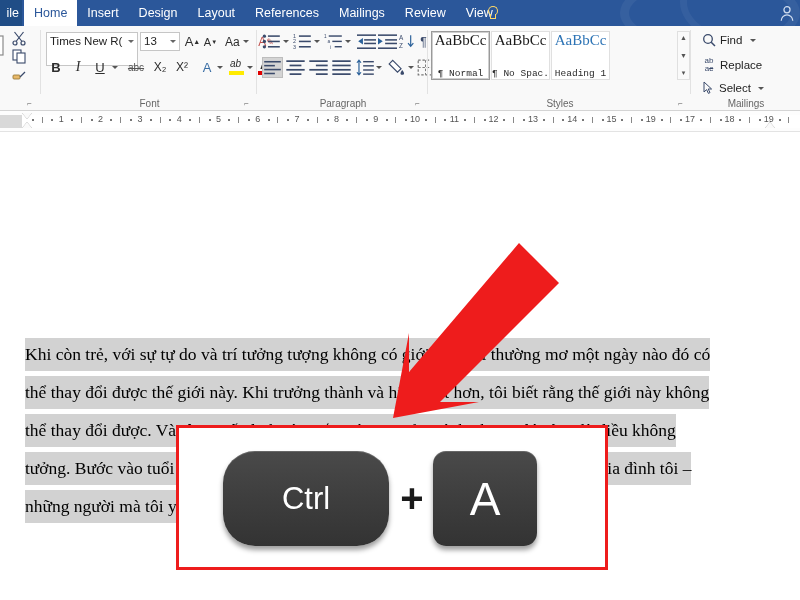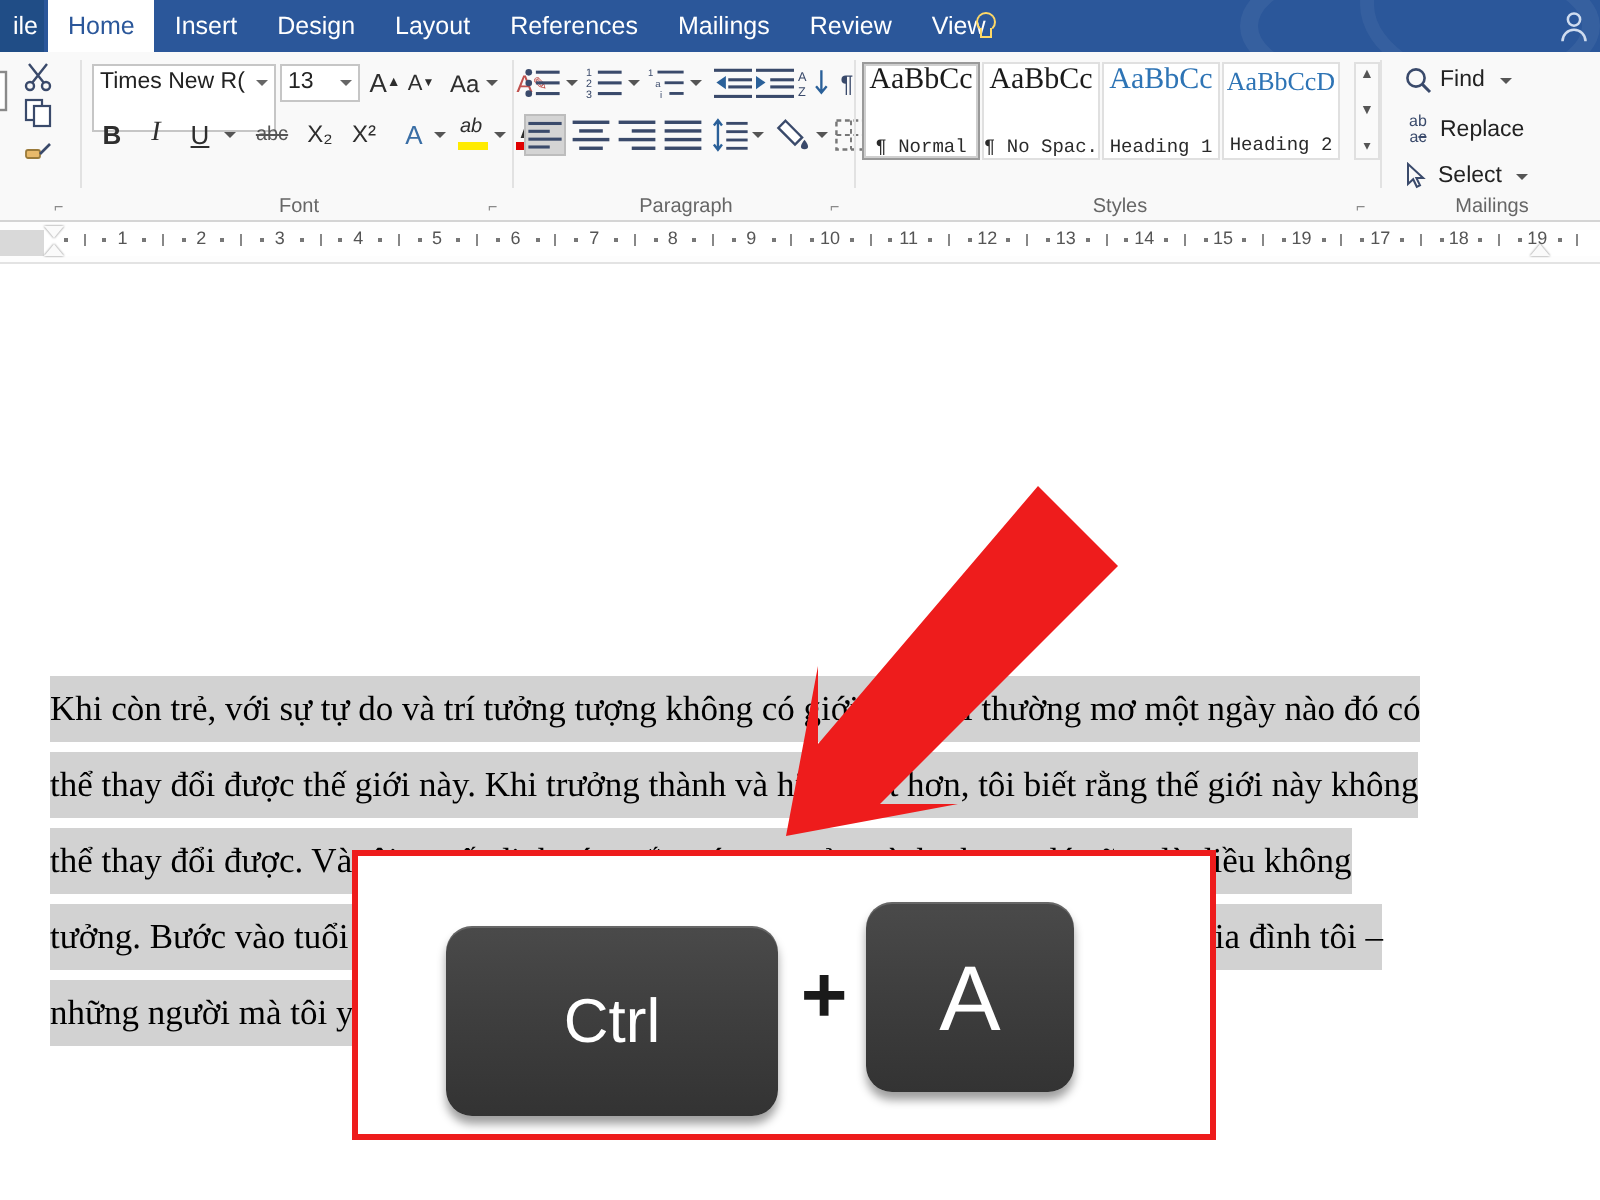--- a/index.html
+++ b/index.html
@@ -203,21 +203,21 @@
     position:absolute; left:176px; top:425px; width:432px; height:145px;
     border:3px solid #ee1c1c; background:#ffffff;
   }
   .key{
     position:absolute; border-radius:13px;
     background:linear-gradient(180deg,#4a4a4a 0%,#3f3f3f 45%,#333333 100%);
     box-shadow:0 4px 5px rgba(0,0,0,.38), inset 0 1px 0 rgba(255,255,255,.16);
     display:flex; align-items:center; justify-content:center;
     color:#ffffff;
   }
-  #key-ctrl{ left:44px; top:35px; width:166px; height:95px; font-size:31px; }
+  #key-ctrl{ left:44px; top:23px; width:166px; height:95px; font-size:31px;border-radius:32px; }
   #key-a{ left:254px; top:23px; width:104px; height:95px; font-size:46px; }
   .pluskey{
     position:absolute; left:219px; top:48px; width:28px; height:44px;
     color:#1a1a1a; font-size:40px; font-weight:bold; line-height:44px; text-align:center;
   }
 </style>
 </head>
 <body>
 
 <div class="titlebar">
@@ -471,24 +471,20 @@
       <div class="sp-aa">AaBbCc</div>
       <div class="sp-name">¶ Normal</div>
     </div>
     <div class="stylebox" style="left:62px;">
       <div class="sp-aa">AaBbCc</div>
       <div class="sp-name">¶ No Spac...</div>
     </div>
     <div class="stylebox" style="left:122px;">
       <div class="sp-aa blue">AaBbCc</div>
       <div class="sp-name">Heading 1</div>
-    </div>
-    <div class="stylebox" style="left:182px;">
-      <div class="sp-aa blue2">AaBbCcD</div>
-      <div class="sp-name">Heading 2</div>
     </div>
     <div class="stylescroll">
       <span>▲</span>
       <span>▼</span>
       <span>▾</span>
     </div>
     <div class="grp-label">Styles</div>
     <div class="dlg">⌐</div>
   </div>
   <div class="grp-div" style="left:690px;"></div>

